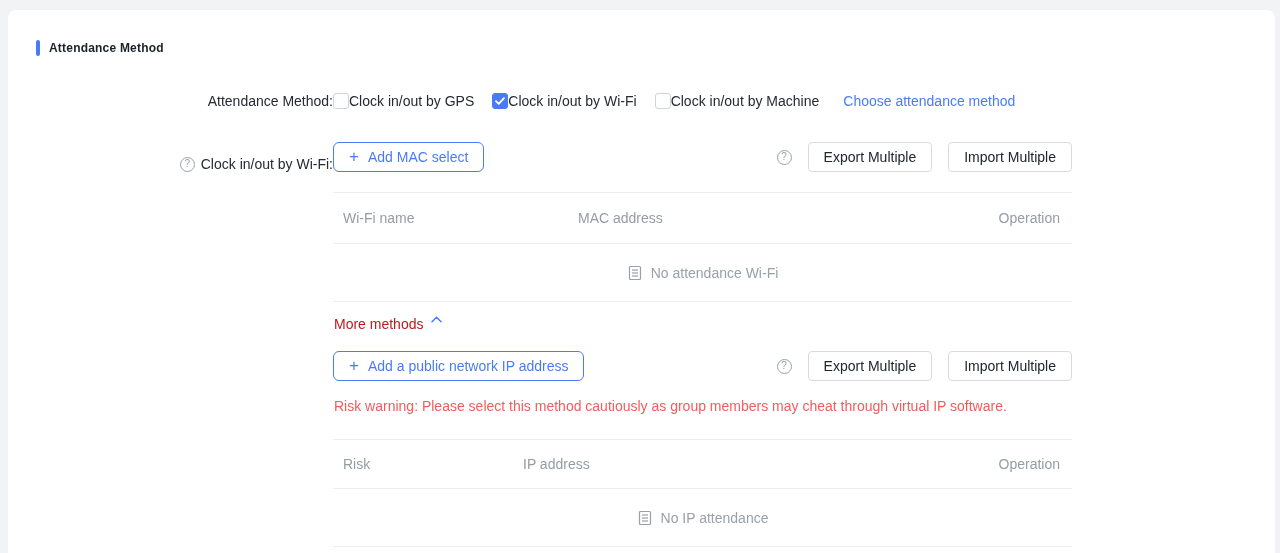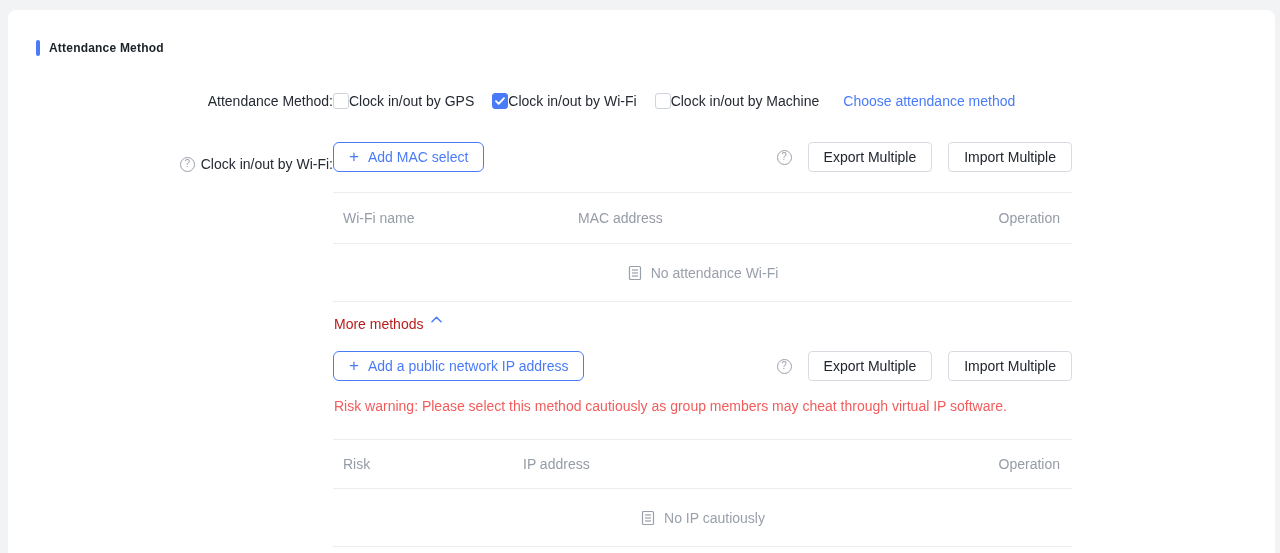--- a/index.html
+++ b/index.html
@@ -209,17 +209,17 @@
       <div class="c2">IP address</div>
       <div class="c3">Operation</div>
     </div>
     <div class="t-empty">
       <svg class="doc-icon" width="16" height="16" viewBox="0 0 16 16">
         <rect x="2.5" y="1.5" width="11" height="13" rx="1" fill="none" stroke="#9aa0aa" stroke-width="1.2"></rect>
         <line x1="5" y1="5" x2="11" y2="5" stroke="#9aa0aa" stroke-width="1.2"></line>
         <line x1="5" y1="8" x2="11" y2="8" stroke="#9aa0aa" stroke-width="1.2"></line>
         <line x1="5" y1="11" x2="11" y2="11" stroke="#9aa0aa" stroke-width="1.2"></line>
       </svg>
-      <span>No IP cautiously</span>
+      <span>No IP attendance</span>
     </div>
   </div>
 
 </div>
 
 </body></html>

